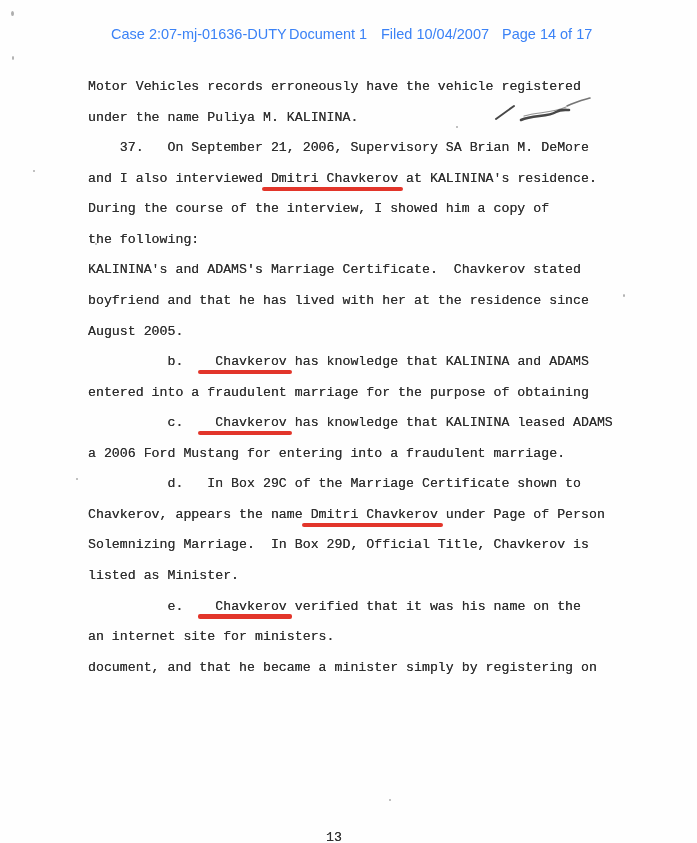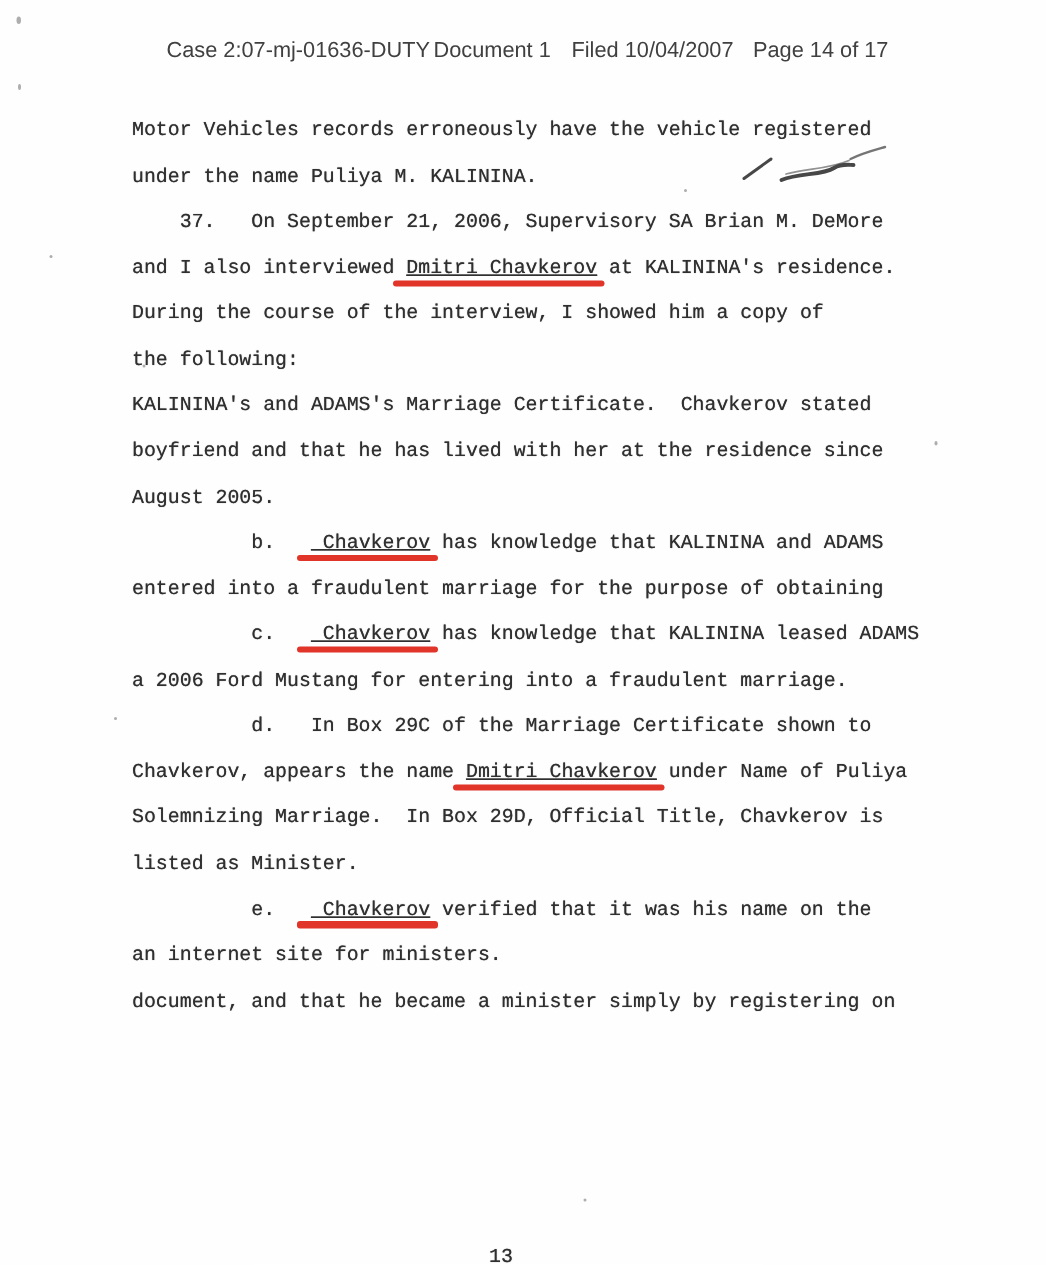--- a/index.html
+++ b/index.html
@@ -6,34 +6,34 @@
     --red:#e0261a;
     --ink:#2f2f2f;
   }
   html,body{margin:0;padding:0;background:#ffffff;}
   .page{
     position:relative;width:697px;height:843px;background:#fefefe;overflow:hidden;
     font-family:"Liberation Mono","DejaVu Sans Mono",monospace;color:var(--ink);
   }
   .header{
     position:absolute;top:26px;left:0;width:100%;height:20px;
-    font-family:"Liberation Sans","DejaVu Sans",sans-serif;font-size:14.5px;color:#404040;
+    font-family:"Liberation Sans","DejaVu Sans",sans-serif;font-size:14.5px;color:#3b82f6;
   }
   .header span{position:absolute;top:0;white-space:nowrap;}
   .hp0{left:111px}
   .hp1{left:289px}
   .hp2{left:381px}
   .hp3{left:502px}
   .body-text{
     position:absolute;left:88px;top:79px;
     font-size:13.25px;line-height:16px;
     text-shadow:0 0 .5px rgba(47,47,47,.85);
   }
   .tline{height:30.57px;white-space:pre;position:relative;}
-  .redline{position:relative;text-decoration:underline;}
+  .redline{position:relative;}
   .redline::after{
     content:"";position:absolute;left:-9px;right:-5px;bottom:-5px;height:4.2px;
     background:var(--red);border-radius:2px;opacity:.93;
   }
   .pagenum{
     position:absolute;left:326px;top:786px;font-size:13.25px;
     text-shadow:0 0 .5px rgba(47,47,47,.85);
     margin-top:44px;
   }
   .scribble{position:absolute;left:0;top:0;pointer-events:none;}
@@ -59,21 +59,21 @@
       <div class="tline"><span>During the course of the interview, I showed him a copy of</span></div>
       <div class="tline"><span>the following:</span></div>
       <div class="tline"><span>KALININA's and ADAMS's Marriage Certificate.  Chavkerov stated</span></div>
       <div class="tline"><span>boyfriend and that he has lived with her at the residence since</span></div>
       <div class="tline"><span>August 2005.</span></div>
       <div class="tline"><span>          b.   </span><span class="redline"> Chavkerov</span><span> has knowledge that KALININA and ADAMS</span></div>
       <div class="tline"><span>entered into a fraudulent marriage for the purpose of obtaining</span></div>
       <div class="tline"><span>          c.   </span><span class="redline"> Chavkerov</span><span> has knowledge that KALININA leased ADAMS</span></div>
       <div class="tline"><span>a 2006 Ford Mustang for entering into a fraudulent marriage.</span></div>
       <div class="tline"><span>          d.   In Box 29C of the Marriage Certificate shown to</span></div>
-      <div class="tline"><span>Chavkerov, appears the name </span><span class="redline">Dmitri Chavkerov</span><span> under Name of Puliya</span></div>
+      <div class="tline"><span>Chavkerov, appears the name </span><span class="redline">Dmitri Chavkerov</span><span> under Page of Person</span></div>
       <div class="tline"><span>Solemnizing Marriage.  In Box 29D, Official Title, Chavkerov is</span></div>
       <div class="tline"><span>listed as Minister.</span></div>
       <div class="tline"><span>          e.   </span><span class="redline"> Chavkerov</span><span> verified that it was his name on the</span></div>
       <div class="tline"><span>an internet site for ministers.</span></div>
       <div class="tline"><span>document, and that he became a minister simply by registering on</span></div>
     </div>
 
   <div class="pagenum">13</div>
 
   <svg class="scribble" width="697" height="843" viewBox="0 0 697 843">

